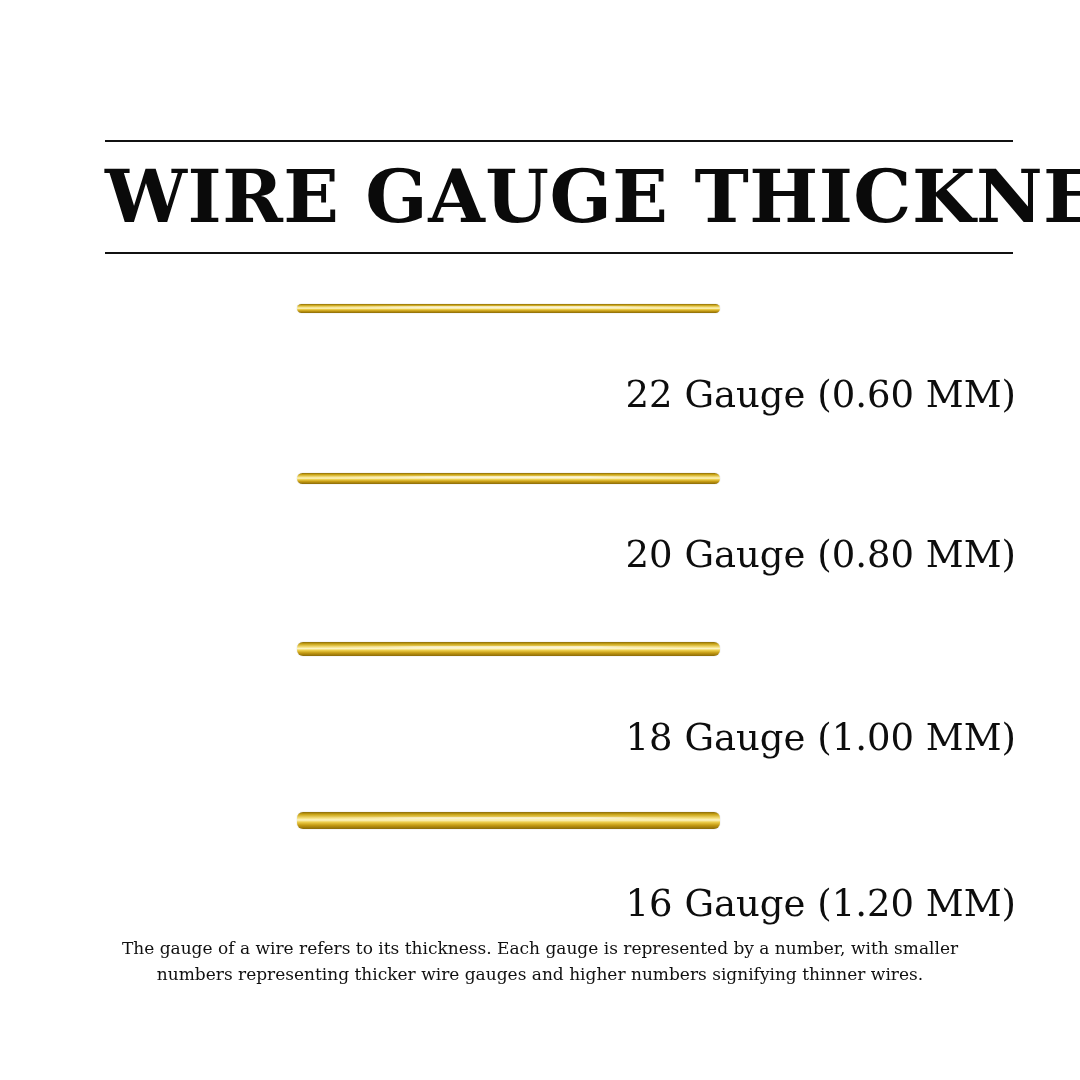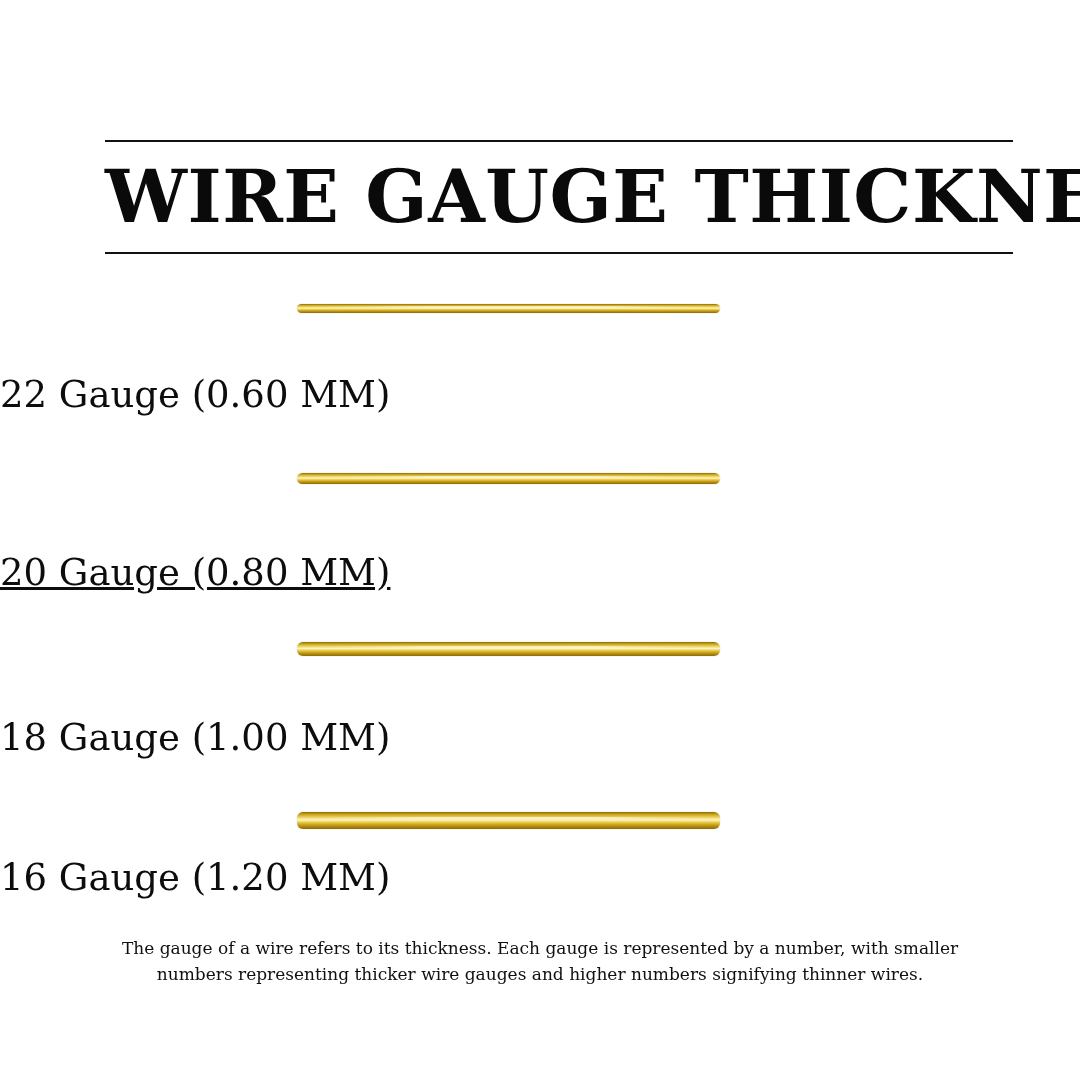--- a/index.html
+++ b/index.html
@@ -52,21 +52,21 @@
   
   .rows {
     position: absolute;
     left: 0;
     top: 290px;
     width: 1080px;
   }
   .row {
     position: relative;
     width: 1016px;
-    text-align: left;
+    text-align: right;
   }
   .wire-holder {
     display: flex;
     justify-content: center;
     align-items: center;
   }
   .wire {
     position: relative;
     border-radius: 6px;
     background:
@@ -128,34 +128,34 @@
       <div class="wire-holder" style="height:36px;">
         <div class="wire" style="width:423px;height:9px;"></div>
       </div>
       <div class="label" style="margin-top:50px;">22 Gauge (0.60 MM)</div>
     </div>
 
     <div class="row" style="height:171px;">
       <div class="wire-holder" style="height:36px;">
         <div class="wire" style="width:423px;height:11px;"></div>
       </div>
-      <div class="label" style="margin-top:58px;text-decoration:underline;">20 Gauge (0.80 MM)</div>
+      <div class="label" style="margin-top:40px;">20 Gauge (0.80 MM)</div>
     </div>
 
     <div class="row" style="height:171px;">
       <div class="wire-holder" style="height:36px;">
         <div class="wire" style="width:423px;height:14px;"></div>
       </div>
       <div class="label" style="margin-top:52px;">18 Gauge (1.00 MM)</div>
     </div>
 
     <div class="row" style="height:160px;">
       <div class="wire-holder" style="height:36px;">
         <div class="wire" style="width:423px;height:17px;"></div>
       </div>
-      <div class="label" style="margin-top:21px;">16 Gauge (1.20 MM)</div>
+      <div class="label" style="margin-top:47px;">16 Gauge (1.20 MM)</div>
     </div>
 
   </div>
 
   <div class="note">The gauge of a wire refers to its thickness. Each gauge is represented by a number, with smaller numbers representing thicker wire gauges and higher numbers signifying thinner wires.</div>
 
 </div>
 
 </body></html>

